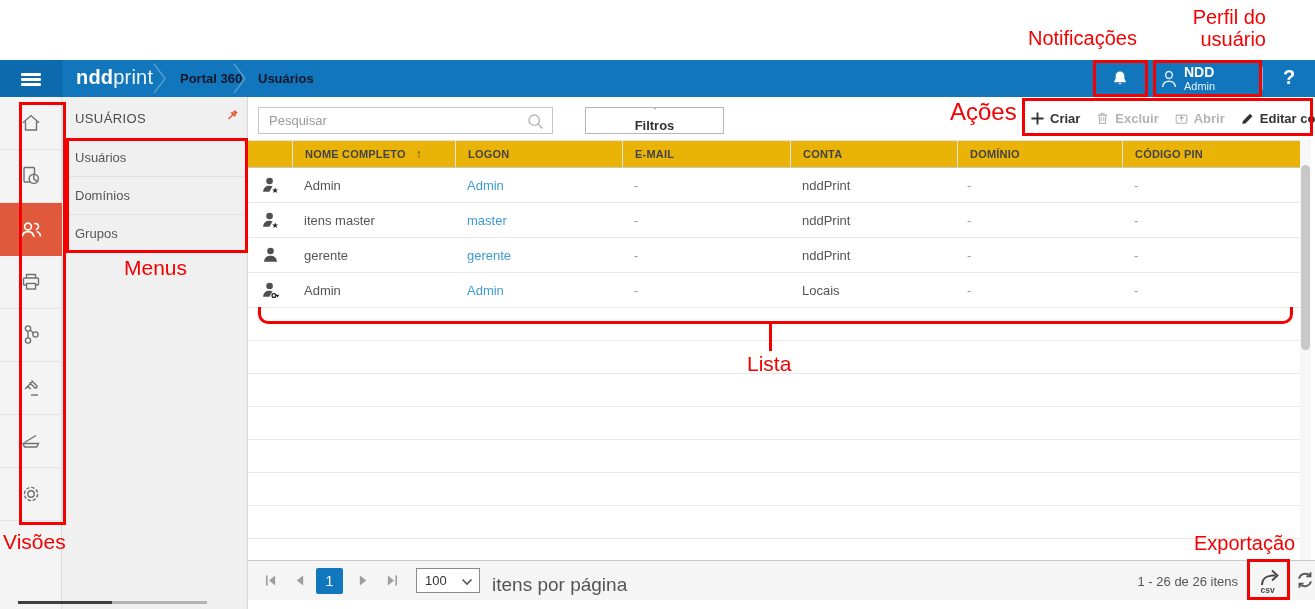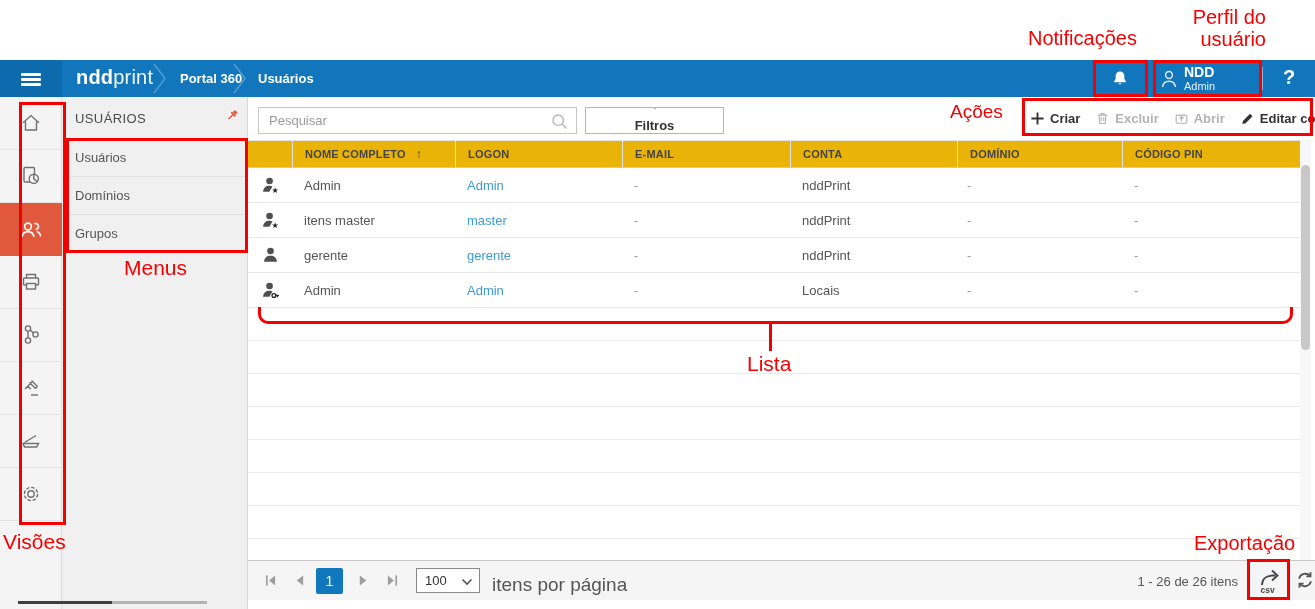--- a/index.html
+++ b/index.html
@@ -8,21 +8,21 @@
   .abs{position:absolute;}
 
   
   .topbar{position:absolute;left:0;top:60px;width:1315px;height:37px;background:#1176bc;}
   .burger{position:absolute;left:0;top:0;width:62px;height:37px;background:#0d6bad;cursor:pointer;}
   .burger .bar{position:absolute;left:21px;width:20px;height:2.5px;background:#fff;border-radius:1px;}
   .logo{position:absolute;left:76px;top:6px;font-size:20px;color:#fff;letter-spacing:.2px;}
   .logo b{font-weight:bold;}
   .logo span{font-weight:normal;opacity:.95;}
   .chev{position:absolute;top:3px;}
-  .crumb{position:absolute;top:11px;font-size:13px;font-weight:600;color:#ffffff;}
+  .crumb{position:absolute;top:11px;font-size:13px;font-weight:600;color:#0f172a;}
   .bellwrap{position:absolute;left:1100px;top:4px;width:40px;height:30px;display:flex;align-items:center;justify-content:center;cursor:pointer;}
   .profile{position:absolute;left:1153px;top:0;width:106px;height:37px;cursor:pointer;}
   .pname{position:absolute;left:31px;top:4px;font-size:14px;font-weight:bold;color:#fff;}
   .prole{position:absolute;left:31px;top:20px;font-size:11px;color:#e8f2fa;}
   .hsep{position:absolute;left:1262px;top:7px;width:1px;height:23px;background:rgba(255,255,255,.45);}
   .help{position:absolute;left:1276px;top:6px;width:26px;text-align:center;font-size:20px;font-weight:bold;color:#fff;cursor:pointer;}
 
   
   .sidebar{position:absolute;left:0;top:97px;width:62px;height:512px;background:#f4f4f4;border-right:1px solid #dcdcdc;box-sizing:border-box;}
   .side-item{width:62px;height:53px;display:flex;align-items:center;justify-content:center;border-bottom:1px solid #e4e4e4;box-sizing:border-box;cursor:pointer;color:#707070;}
@@ -30,21 +30,21 @@
 
   
   .menupanel{position:absolute;left:62px;top:97px;width:186px;height:512px;background:#f0f0f0;border-right:1px solid #d7d7d7;box-sizing:border-box;}
   .mp-title{position:absolute;left:13px;top:14px;font-size:13px;color:#4a4a4a;letter-spacing:.4px;}
   .mp-pin{position:absolute;left:162px;top:11px;cursor:pointer;}
   .mp-items{position:absolute;left:0;top:41px;width:186px;}
   .mp-item{height:37px;line-height:37px;padding-left:13px;font-size:13px;color:#555;border-bottom:1px solid #e2e2e2;cursor:pointer;}
   .mp-item:first-child{border-top:1px solid #e2e2e2;}
 
   
-  .searchbox{position:absolute;left:258px;top:107px;width:319px;height:27px;border:1px solid #c6c6c6;background:#fff;box-sizing:border-box;}
+  .searchbox{position:absolute;left:258px;top:107px;width:295px;height:27px;border:1px solid #c6c6c6;background:#fff;box-sizing:border-box;}
   .searchbox input{position:absolute;left:0;top:0;width:290px;height:25px;border:none;outline:none;padding:0 0 0 10px;font-size:13px;color:#555;font-family:"Liberation Sans",sans-serif;background:transparent;}
   .searchbox input::placeholder{color:#9a9a9a;opacity:1;}
   .search-ic{position:absolute;right:7px;top:4px;}
   .filtersbtn{position:absolute;left:585px;top:107px;width:139px;height:27px;border:1px solid #b5b5b5;background:#fff;box-sizing:border-box;display:flex;align-items:center;justify-content:center;gap:8px;font-size:13px;font-weight:600;color:#333;cursor:pointer;flex-direction:column;}
   .actionsbar{position:absolute;left:1030px;top:103px;height:30px;display:flex;align-items:center;gap:15px;font-size:13px;font-weight:700;color:#333;}
   .actbtn{display:flex;align-items:center;gap:5px;cursor:pointer;white-space:nowrap;}
   .actbtn.disabled{color:#b3b3b3;cursor:default;}
 
   
   .thead{position:absolute;left:248px;top:140px;width:1052px;height:28px;display:flex;background:#eab308;border-top:1px solid #e3e3e3;border-bottom:1px solid #c9c9c9;box-sizing:border-box;font-size:11px;font-weight:bold;color:#444;}
@@ -77,21 +77,21 @@
   .refreshbtn{position:absolute;left:1046px;top:8px;width:22px;height:22px;cursor:pointer;}
 
   .strip-dark{position:absolute;left:18px;top:601px;width:94px;height:3px;background:#3f3f3f;}
   .strip-light{position:absolute;left:112px;top:601px;width:95px;height:3px;background:#b3b3b3;}
 
   
   .ann{color:#f40000;font-size:20px;line-height:22px;z-index:40;pointer-events:none;}
   .annbox{border:3px solid #f40000;box-sizing:border-box;background:transparent;z-index:40;pointer-events:none;}
   .a-notif{left:1028px;top:27px;}
   .a-perfil{left:1150px;top:6px;width:116px;text-align:right;}
-  .a-acoes{left:950px;top:101px;font-size:19px;}
+  .a-acoes{left:950px;top:101px;font-size:24px;}
   .a-menus{left:124px;top:257px;font-size:21px;}
   .a-lista{left:747px;top:353px;font-size:21px;}
   .a-visoes{left:3px;top:531px;font-size:21px;}
   .a-export{left:1194px;top:532px;}
   .b-bell{left:1093px;top:60px;width:55px;height:37px;}
   .b-profile{left:1153px;top:60px;width:109px;height:37px;}
   .b-actions{left:1022px;top:98px;width:291px;height:38px;}
   .b-visoes{left:19px;top:102px;width:47px;height:423px;}
   .b-menus{left:66px;top:138px;width:182px;height:115px;}
   .b-csv{left:1247px;top:559px;width:43px;height:41px;}

